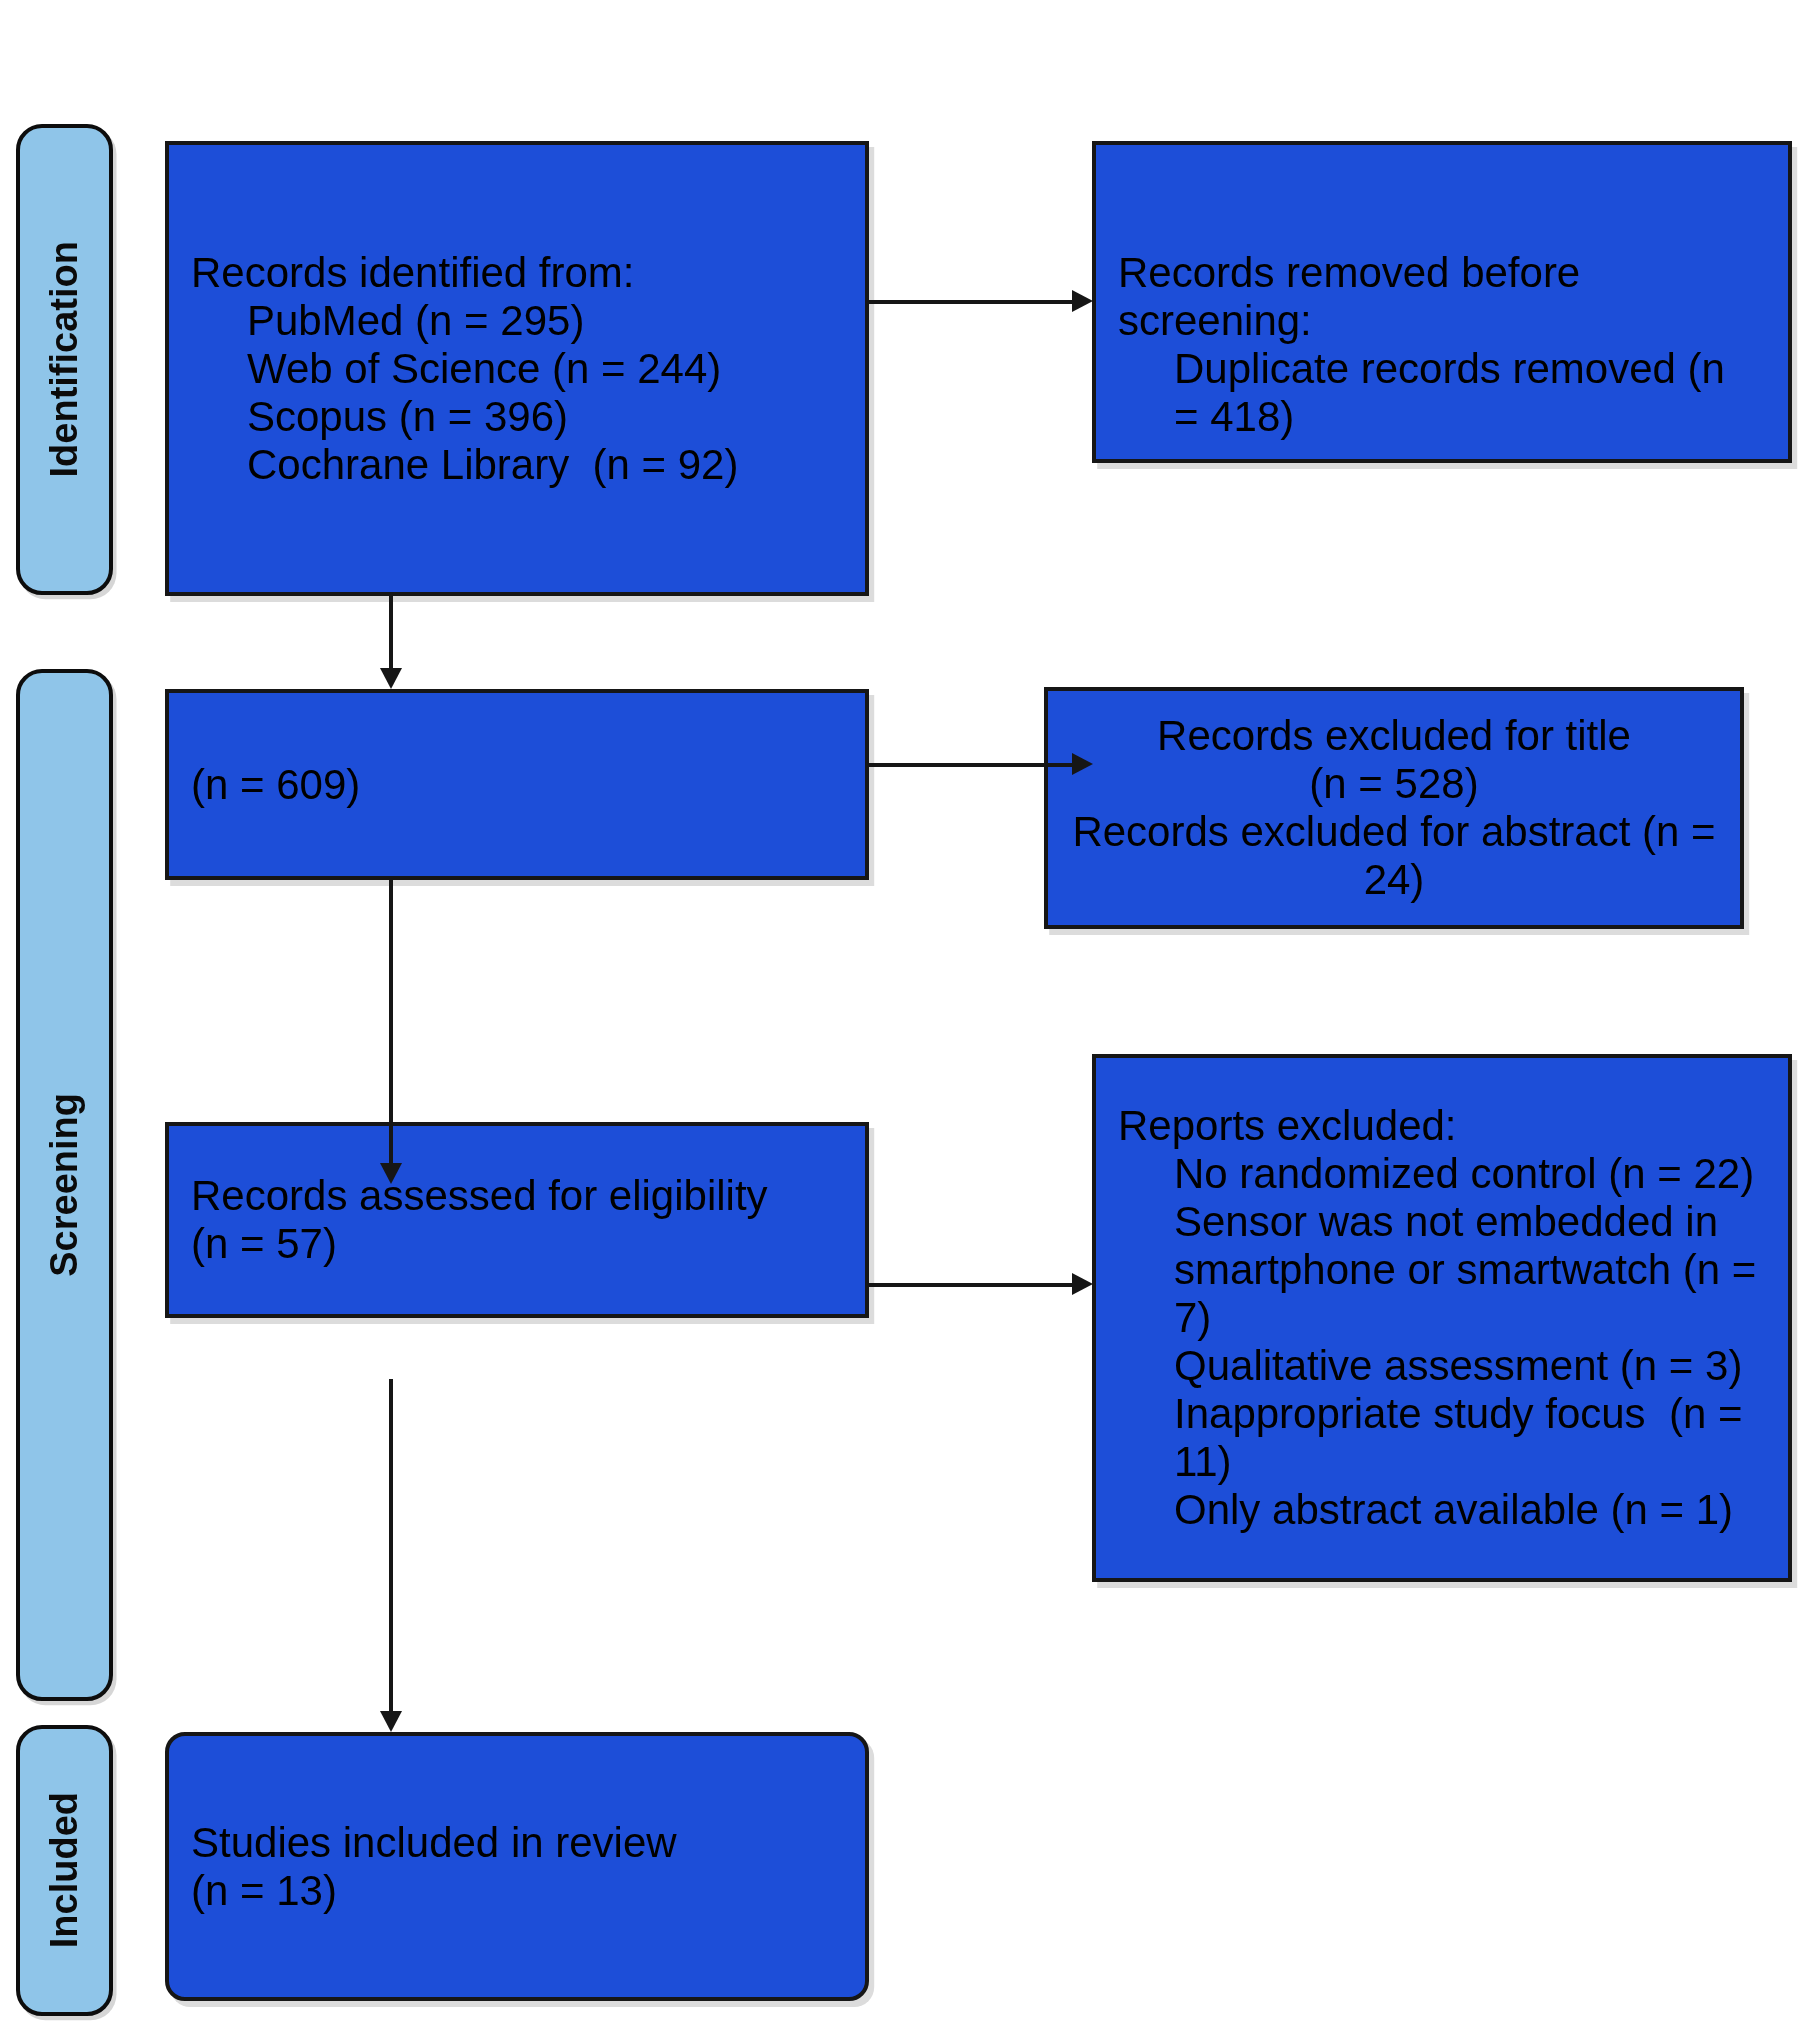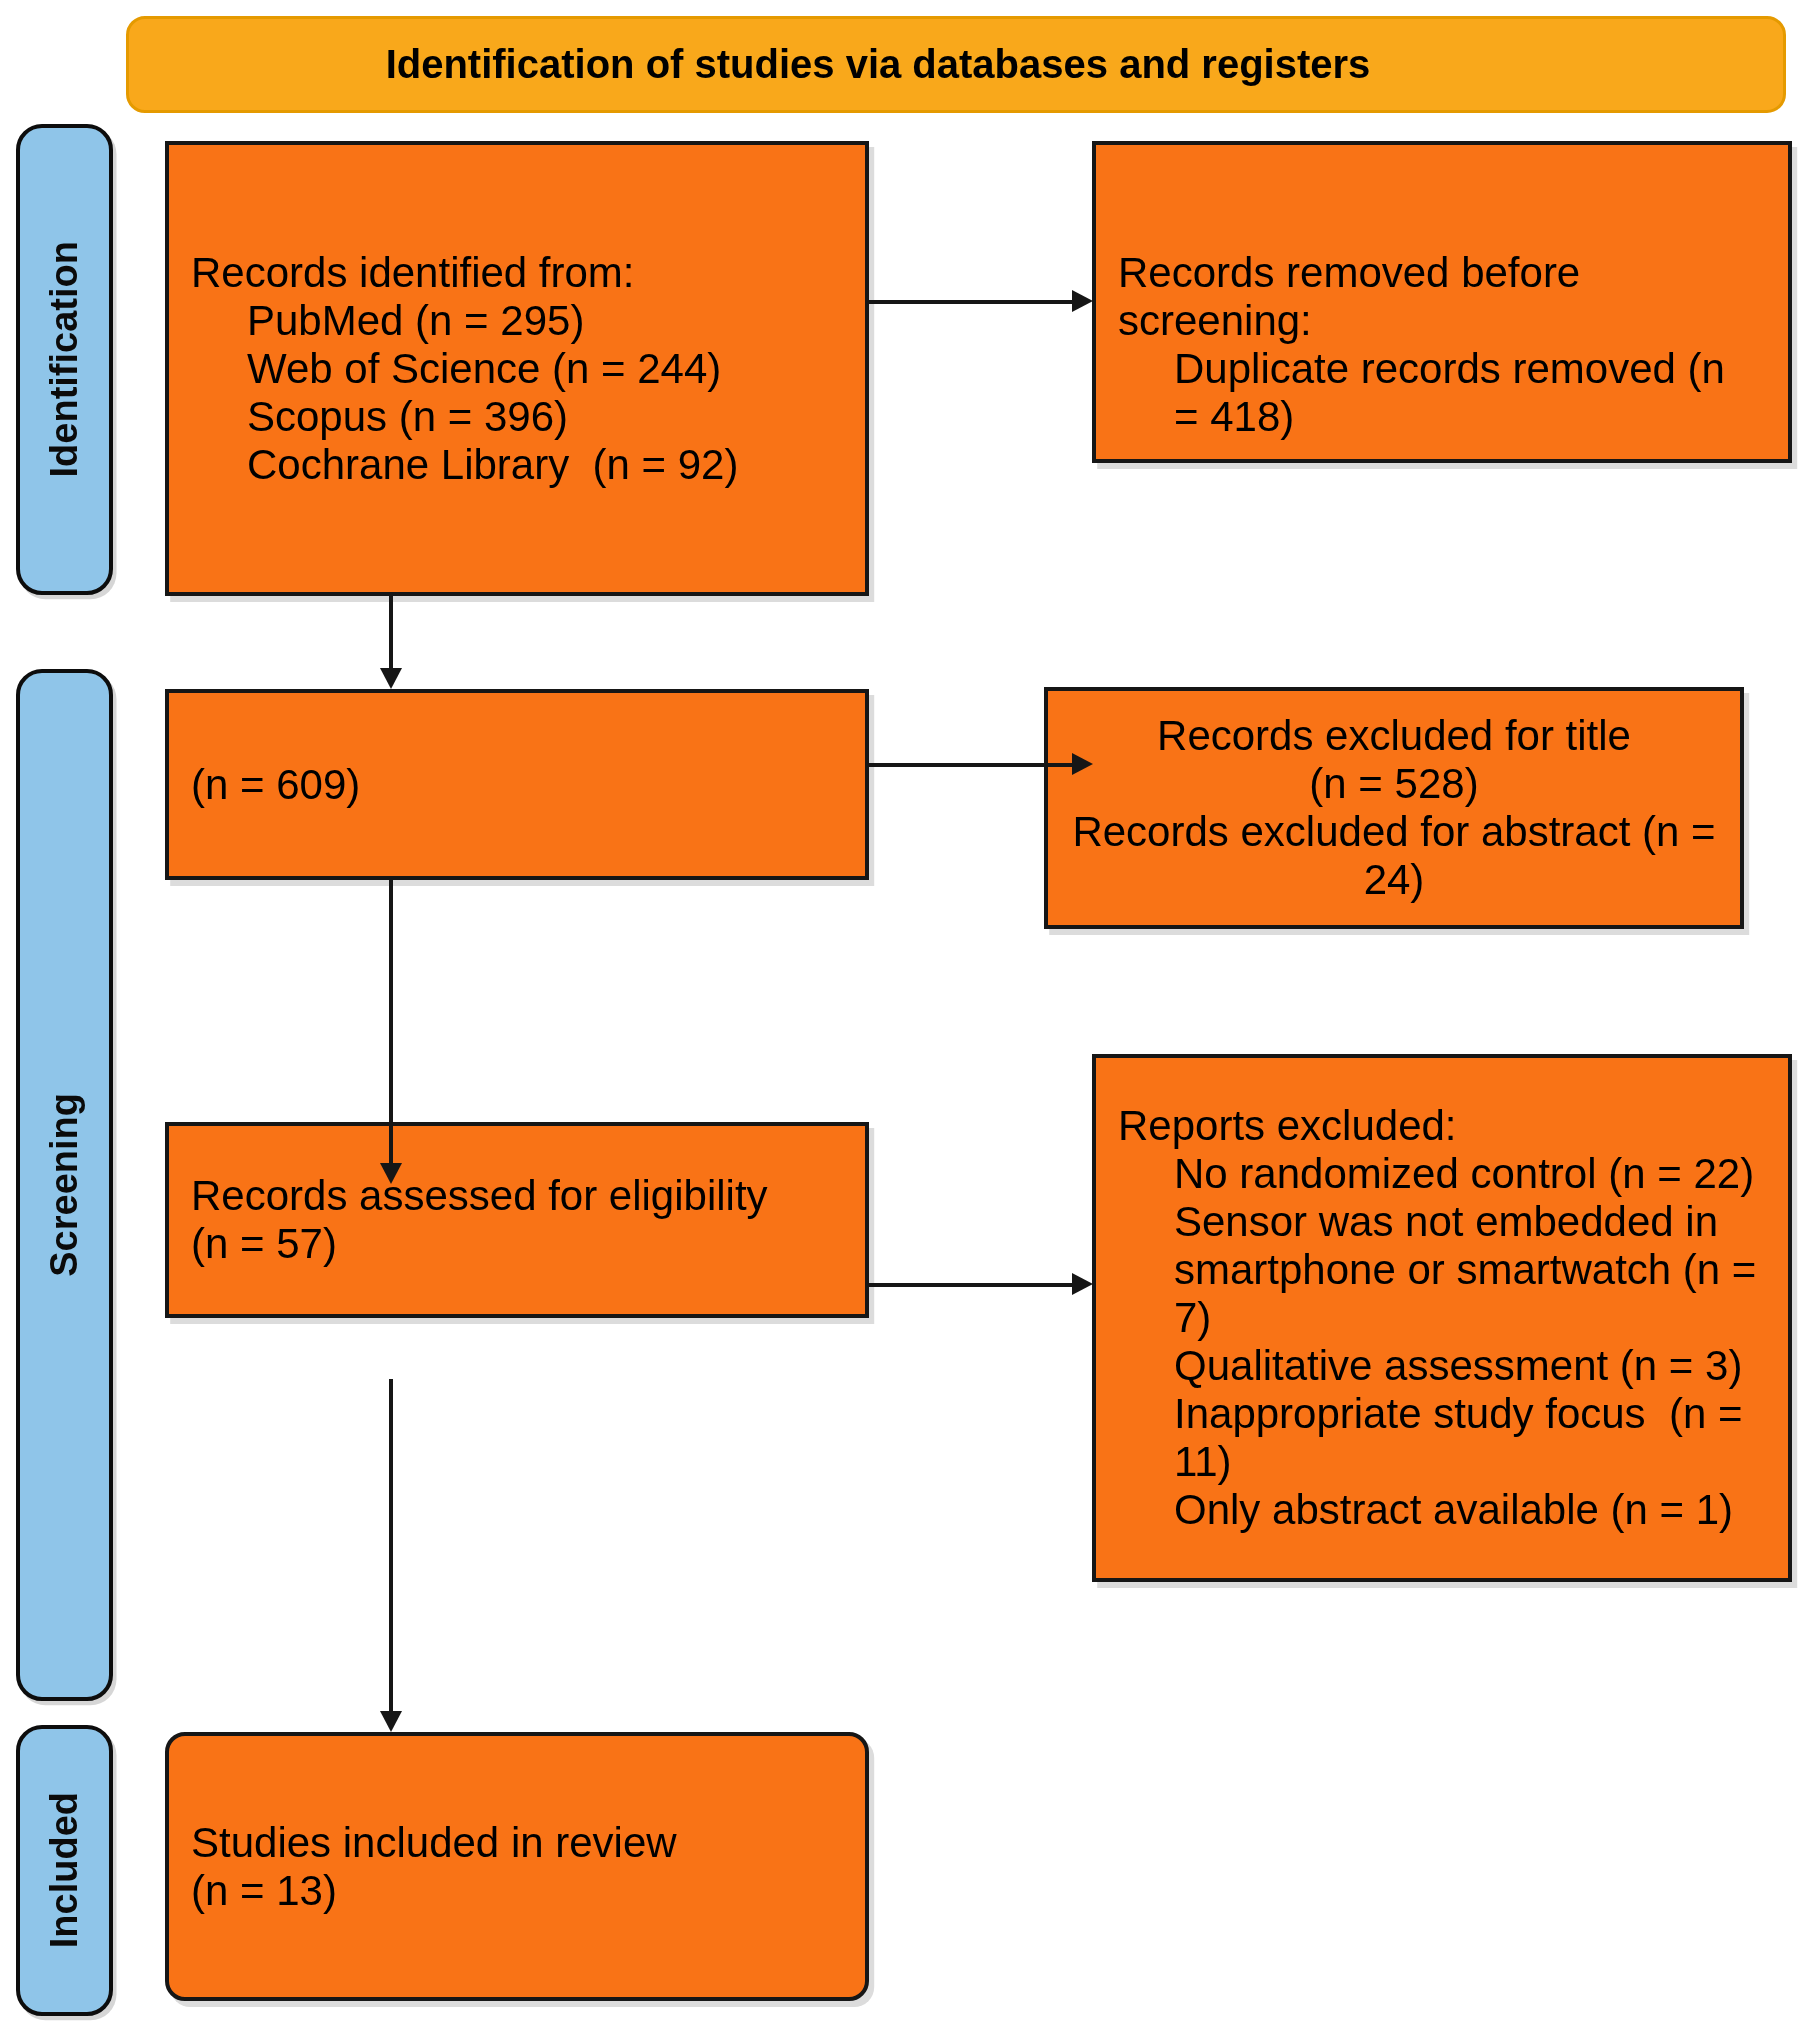--- a/index.html
+++ b/index.html
@@ -45,21 +45,21 @@
     font-size: 38px; font-weight: bold; color: #0b0b0b;
     white-space: nowrap;
   }
   .s-id  { top: 124px;  height: 471px; }
   .s-scr { top: 669px;  height: 1032px; }
   .s-inc { top: 1725px; height: 291px; }
 
   
   .box {
     position: absolute;
-    background: #f97316;
+    background: #1d4ed8;
     border: 4.3px solid var(--line-color, #161616);
     box-shadow: 5.2px 6px 0 #dcdcdc;
     display: flex; flex-direction: column; justify-content: center;
     font-size: 42px; line-height: 48px;
     padding: 17.4px 22px;
   }
   .bline { white-space: pre-wrap; }
   .bline.ind { padding-left: 56px; }
 
   .b1  { left: 165px;  top: 141px;  width: 704px; height: 455px; }
@@ -100,23 +100,20 @@
   .h2l { left: 869px; top: 763px;  width: 204px; }
   .h2h { left: 1072px; top: 753px;  }
   .h3l { left: 869px; top: 1283px; width: 204px; }
   .h3h { left: 1072px; top: 1273px; }
 </style>
 </head>
 <body>
 
 <div class="canvas">
 
-  <div class="banner">
-    <span>Identification of studies via databases and registers</span>
-  </div>
 
   <div class="stage s-id">
     <span class="vtext">Identification</span>
   </div>
   <div class="stage s-scr">
     <span class="vtext">Screening</span>
   </div>
   <div class="stage s-inc">
     <span class="vtext">Included</span>
   </div>

